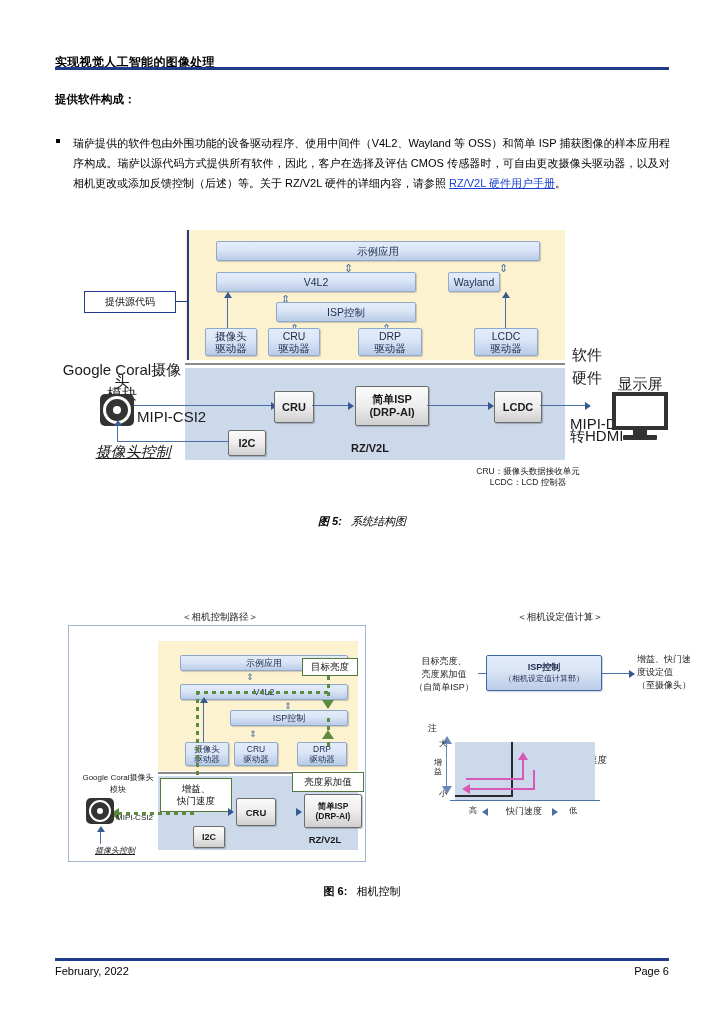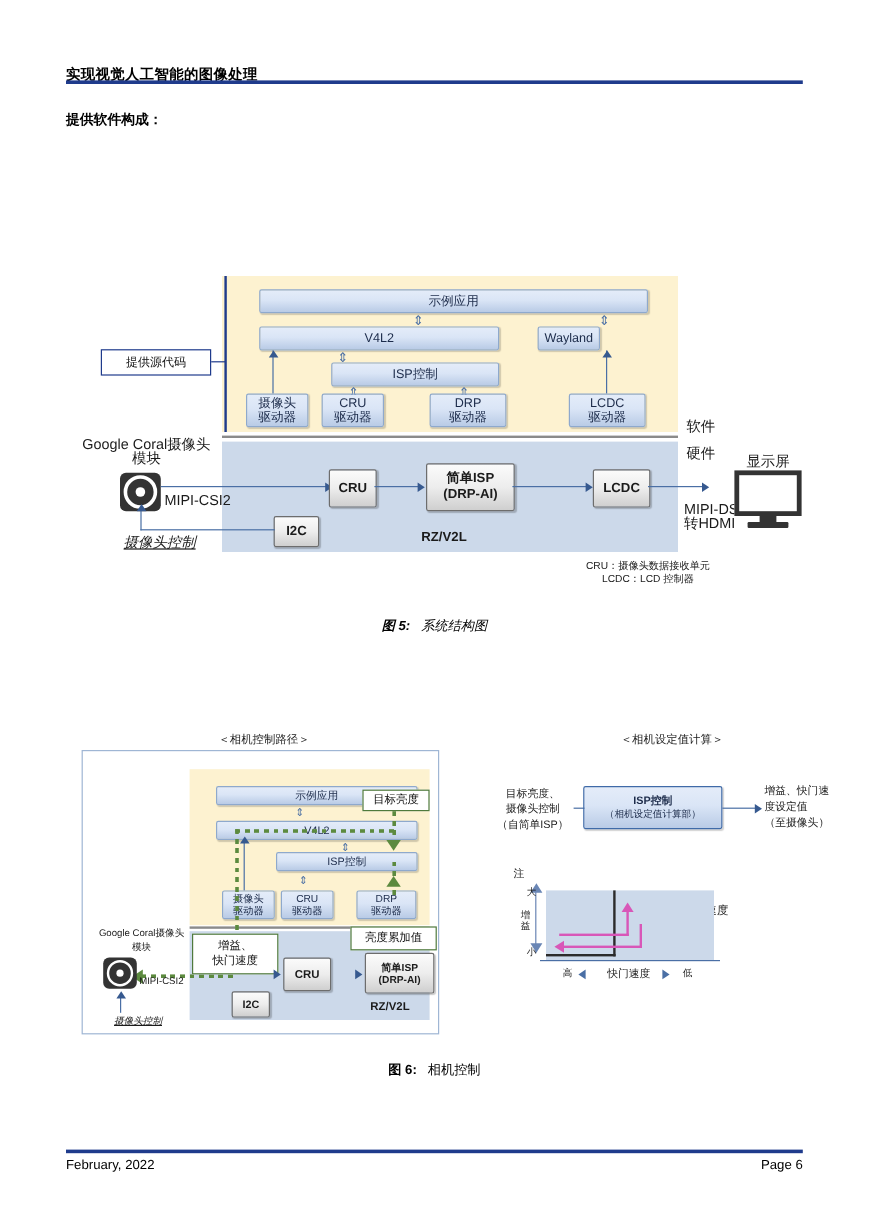--- a/index.html
+++ b/index.html
@@ -38,21 +38,21 @@
     font-size:10.5px;color:#1c2b4a;box-shadow:1px 1px 1px rgba(0,0,0,.18);
     line-height:12px;
   }
   .graybox{
     background:linear-gradient(to bottom,#fbfbfb 0%,#ededed 50%,#cfcfcf 100%);
     border:1px solid #6d6d6d;border-radius:2px;
     display:flex;align-items:center;justify-content:center;text-align:center;
     font-size:11px;font-weight:bold;color:#1b1b1b;box-shadow:1px 1px 1px rgba(0,0,0,.22);
     line-height:13px;
   }
-  .lbl{position:absolute;font-size:12px;color:#1b1b1b;line-height:12px;text-align:center;}
+  .lbl{position:absolute;font-size:15px;color:#1b1b1b;line-height:12px;text-align:center;}
   .lbl-l{text-align:left;}
   .ital{font-style:italic;text-decoration:underline;}
   .vline{position:absolute;background:#4a6fa5;}
   .hline{position:absolute;background:#4a6fa5;}
 
   
   .dbl{position:absolute;font-size:11px;color:#4a6fa5;line-height:10px;}
 
   .srcbox{
     position:absolute;border:1.5px solid #1f3b8c;background:#fff;
@@ -108,20 +108,24 @@
 </head>
 <body>
 
 <div class="page">
 
   <div class="doc-title">实现视觉人工智能的图像处理</div>
   <div class="header-rule"></div>
 
   <div class="sec-head">提供软件构成：</div>
 
+  <div class="bullet">
+    <span class="sq"></span>
+    <span class="txt"><span>瑞萨提供的软件包由外围功能的设备驱动程序、使用中间件（V4L2、Wayland 等 OSS）和简单 ISP 捕获图像的样本应用程序构成。瑞萨以源代码方式提供所有软件，因此，客户在选择及评估 CMOS 传感器时，可自由更改摄像头驱动器，以及对相机更改或添加反馈控制（后述）等。关于 RZ/V2L 硬件的详细内容，请参照 </span><a class="lnk" href="#">RZ/V2L 硬件用户手册</a><span>。</span></span>
+  </div>
 
   <div>
 
     <div class="abs swbg" style="left:185px;top:230px;width:380px;height:130px;"></div>
 
     <div class="abs hwbg" style="left:185px;top:368px;width:380px;height:92px;"></div>
 
     <div class="abs" style="left:185px;top:363px;width:380px;height:2px;background:#8b8b8b;"></div>
 
     <div class="srcbox" style="left:84px;top:291px;width:92px;height:22px;">提供源代码</div>
@@ -191,21 +195,21 @@
     <div class="arrowhead" style="left:585px;top:402px;"></div>
     <div class="lbl lbl-l" style="left:570px;top:418px;white-space:pre-line;">MIPI-DSI
 转HDMI</div>
     <div class="lbl" style="left:600px;top:378px;width:80px;">显示屏</div>
     <div class="monitor" style="left:612px;top:392px;">
       <div class="scr"></div>
       <div class="neck"></div>
       <div class="base"></div>
     </div>
 
-    <div class="legend" style="left:440px;top:466px;width:200px;">
+    <div class="legend" style="left:428px;top:466px;width:200px;">
       <div>CRU：摄像头数据接收单元</div>
       <div>LCDC：LCD 控制器</div>
     </div>
 
     <div class="cap" style="top:514px;font-style:italic;">
       <b>图 5:</b>
       <span style="margin-left:6px;">系统结构图</span>
     </div>
   </div>
 
@@ -268,21 +272,21 @@
 
     <div class="graybox" style="position:absolute;left:236px;top:798px;width:38px;height:26px;font-size:9.5px;">CRU</div>
     <div class="graybox" style="position:absolute;left:304px;top:794px;width:56px;height:32px;font-size:8.5px;line-height:10px;white-space:pre-line;">简单ISP
 (DRP-AI)</div>
     <div class="graybox" style="position:absolute;left:193px;top:826px;width:30px;height:20px;font-size:9px;">I2C</div>
     <div class="arrowhead" style="left:228px;top:808px;"></div>
     <div class="arrowhead" style="left:296px;top:808px;"></div>
     <div class="lbl" style="left:290px;top:834px;width:70px;font-size:9.5px;font-weight:bold;">RZ/V2L</div>
 
     <div class="lbl" style="left:408px;top:655px;width:72px;font-size:9px;line-height:13px;white-space:pre-line;">目标亮度、
-摄像头控制
+亮度累加值
 （自简单ISP）</div>
     <div class="hline" style="left:478px;top:673px;width:36px;height:1px;"></div>
     <div class="arrowhead" style="left:509px;top:670px;"></div>
     <div class="abs bluebox" style="left:486px;top:655px;width:116px;height:36px;font-size:9px;flex-direction:column;border:1px solid #3f6aa8;">
       <span style="font-weight:bold;">ISP控制</span>
       <span style="font-size:8px;">（相机设定值计算部）</span>
     </div>
     <div class="hline" style="left:602px;top:673px;width:30px;height:1px;"></div>
     <div class="arrowhead" style="left:629px;top:670px;"></div>
     <div class="lbl lbl-l" style="left:637px;top:653px;width:86px;font-size:9px;line-height:13px;white-space:pre-line;">增益、快门速

